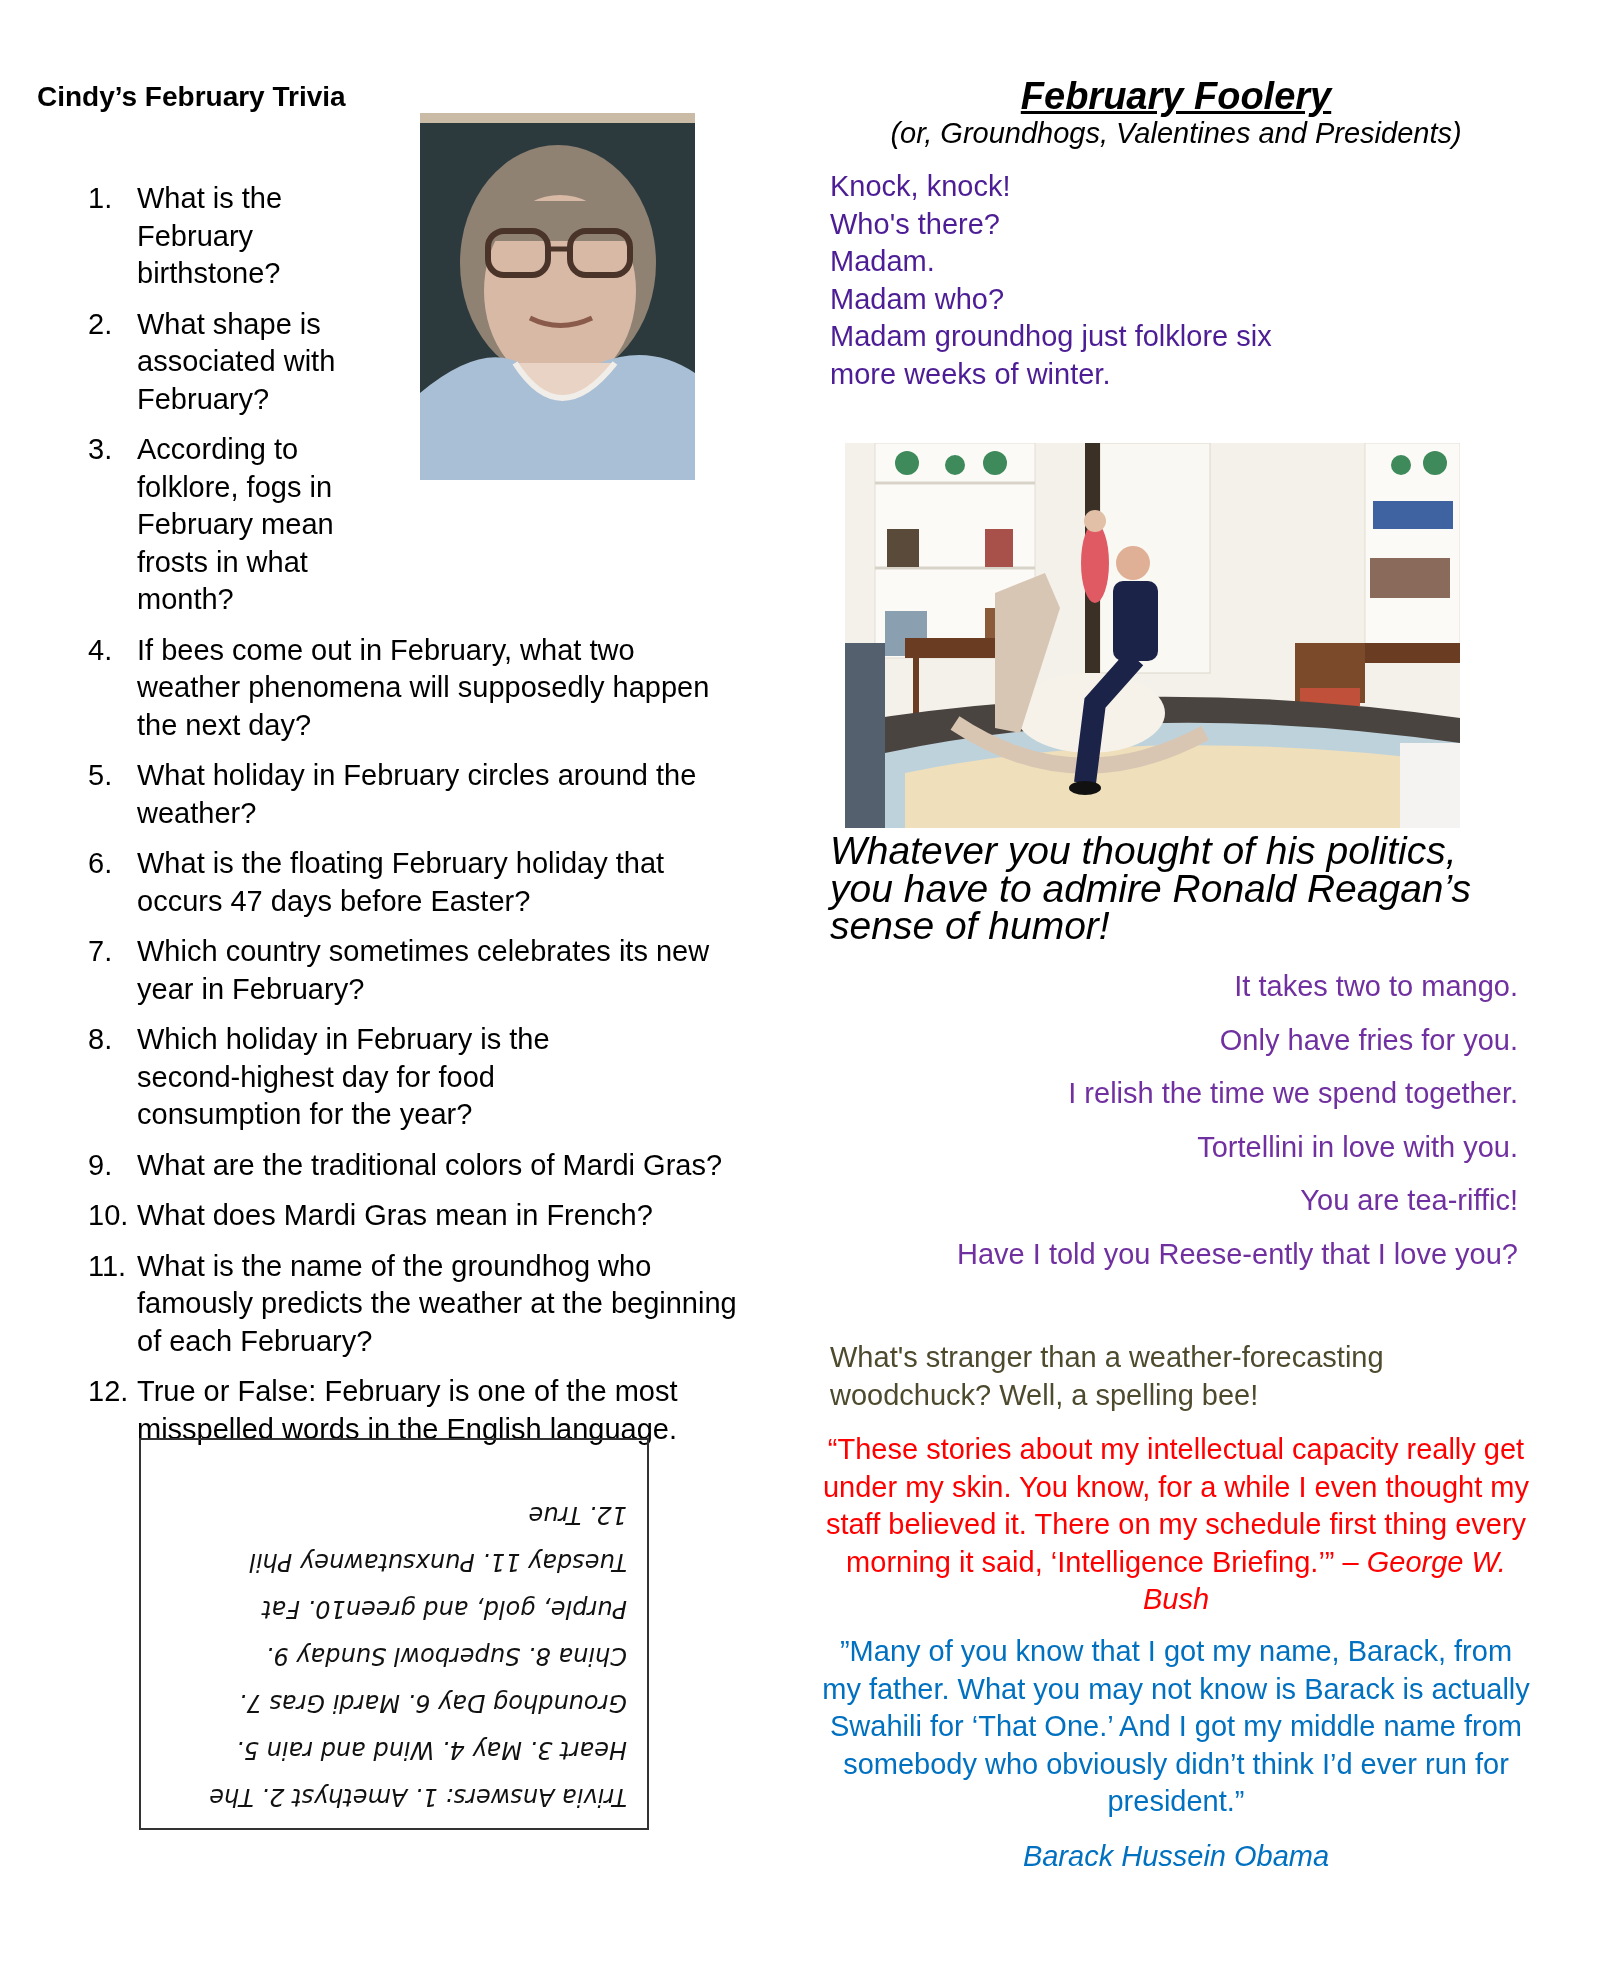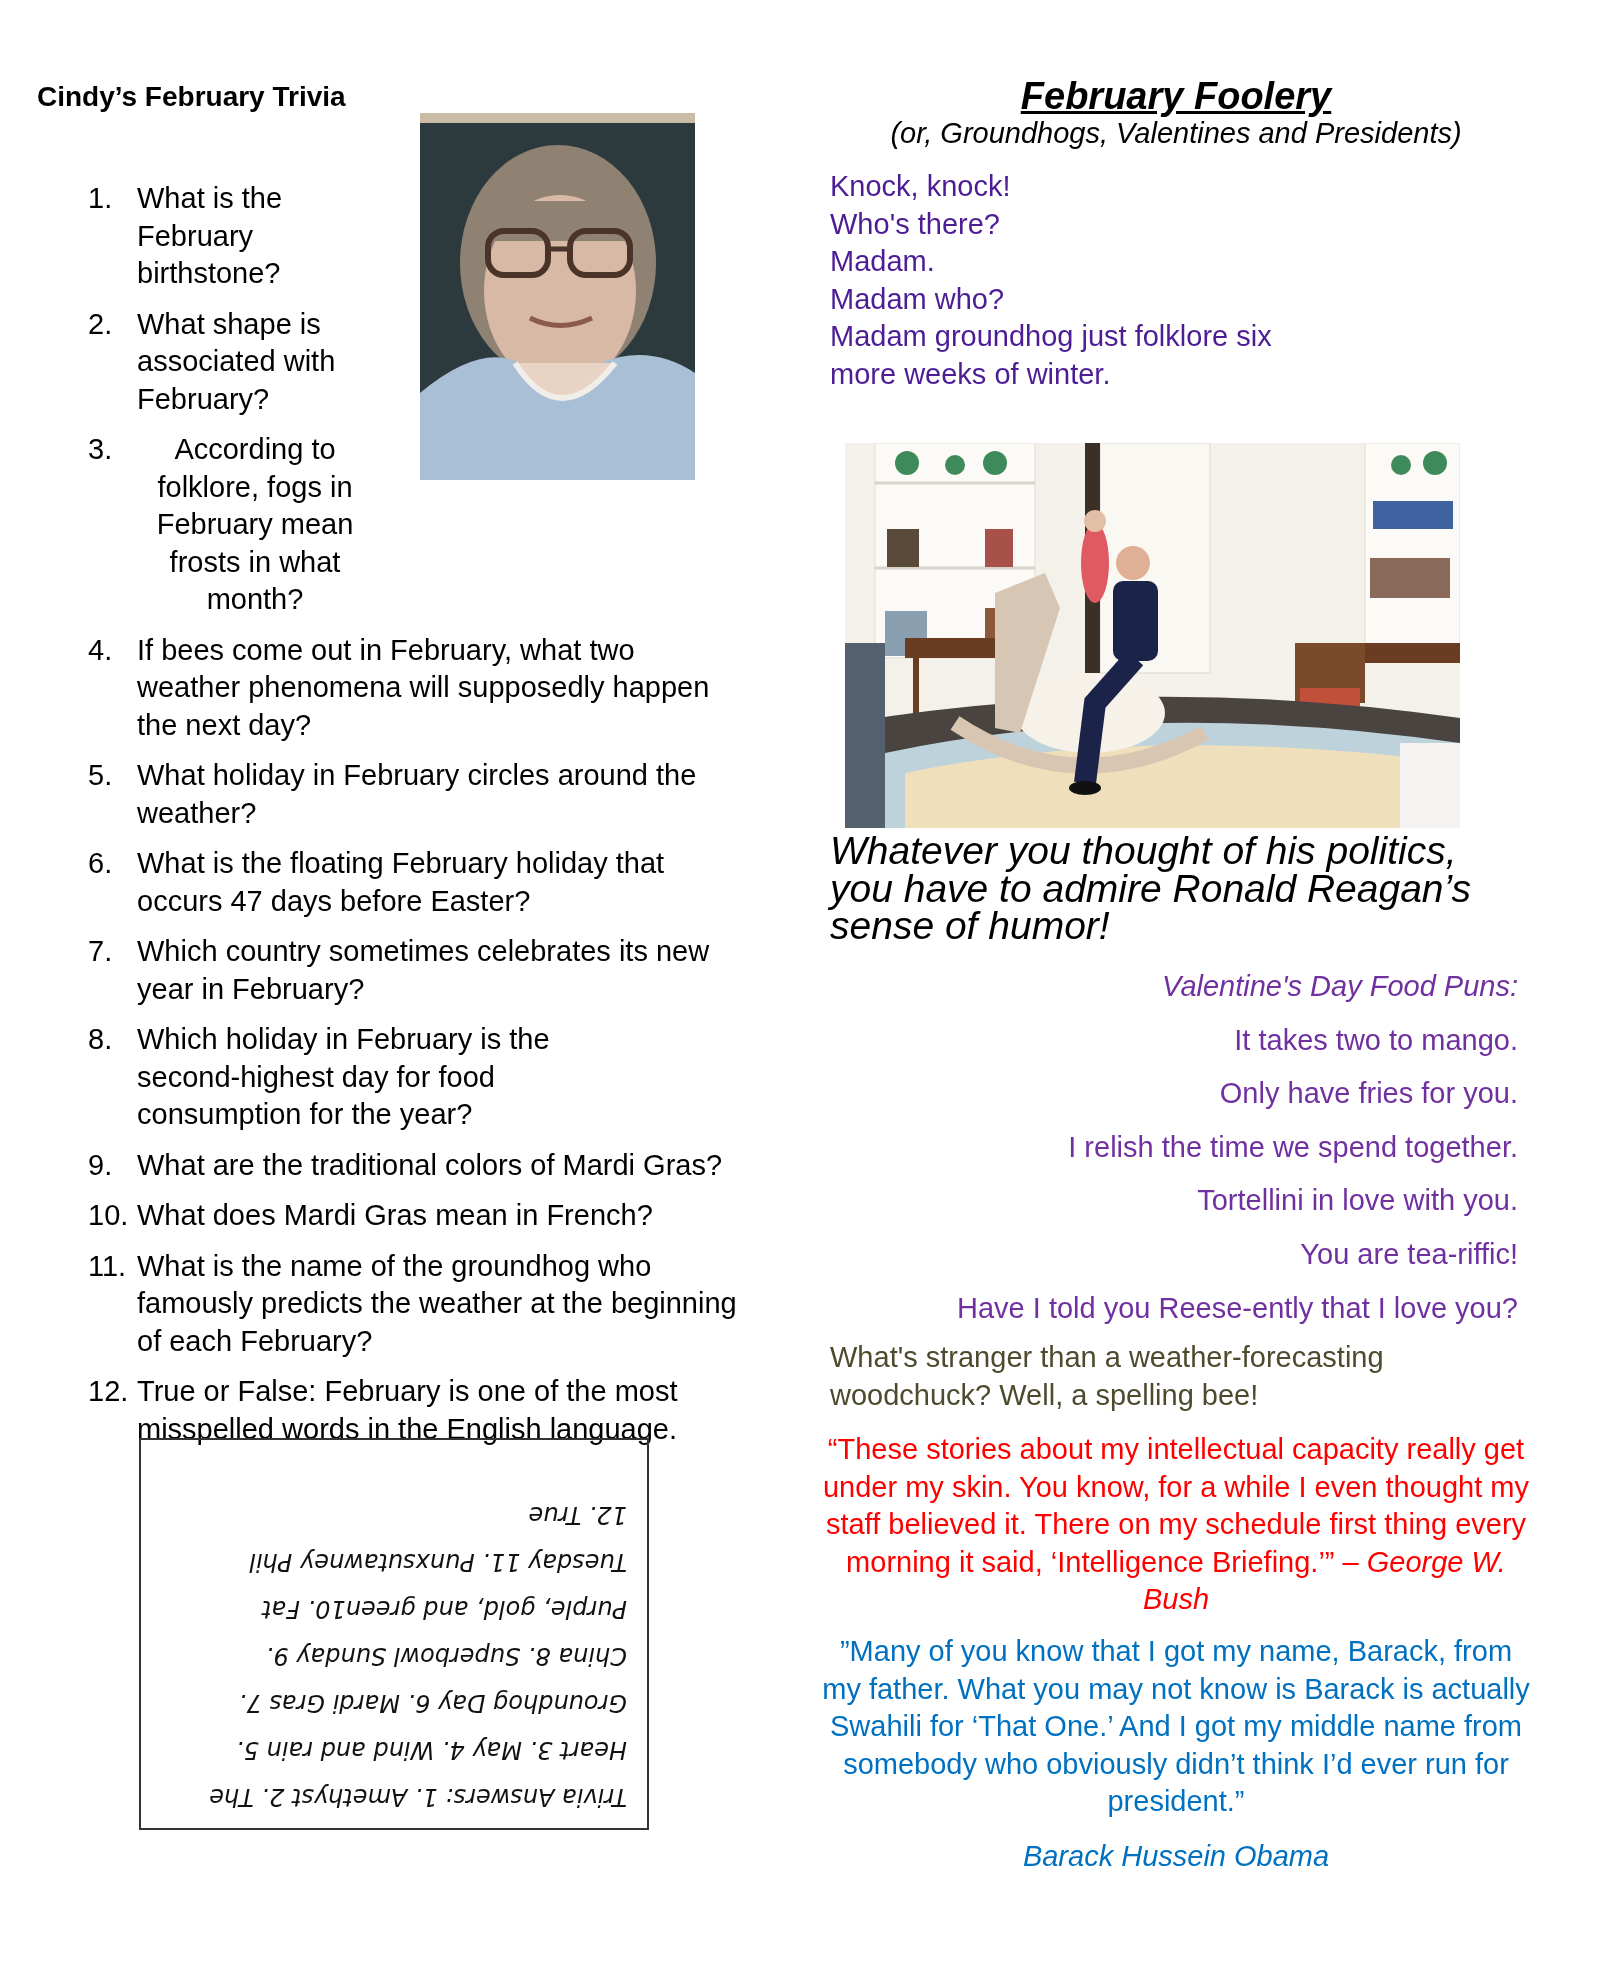--- a/index.html
+++ b/index.html
@@ -111,21 +111,21 @@
   <li>
       <span class="num">1.</span>
       <span class="q narrow" style="width:200px">What is the February birthstone?</span>
     </li>
   <li>
       <span class="num">2.</span>
       <span class="q narrow" style="width:230px">What shape is associated with February?</span>
     </li>
   <li>
       <span class="num">3.</span>
-      <span class="q" style="width:236px; white-space: normal; text-align: center;">According to folklore, fogs in February mean frosts in what month?</span>
+      <span class="q" style="width:236px; white-space: normal;">According to folklore, fogs in February mean frosts in what month?</span>
     </li>
   <li>
       <span class="num">4.</span>
       <span class="q" style="width:600px">If bees come out in February, what two weather phenomena will supposedly happen the next day?</span>
     </li>
   <li>
       <span class="num">5.</span>
       <span class="q" style="width:600px">What holiday in February circles around the weather?</span>
     </li>
   <li>
@@ -230,21 +230,20 @@
     <ellipse cx="240" cy="345" rx="16" ry="7" fill="#111"></ellipse>
 
     <rect x="0" y="200" width="40" height="185" fill="#55606e"></rect>
     <rect x="555" y="300" width="60" height="85" fill="#f5f3f1"></rect>
   </svg>
 </div>
 
 <div id="caption" class="abs">Whatever you thought of his politics, you have to admire Ronald Reagan’s sense of humor!</div>
 
 <div id="puns" class="abs">
-  <div class="head">Valentine's Day Food Puns:</div>
   <div>It takes two to mango.</div>
   <div>Only have fries for you.</div>
   <div>I relish the time we spend together.</div>
   <div>Tortellini in love with you.</div>
   <div>You are tea-riffic!</div>
   <div>Have I told you Reese-ently that I love you?</div>
 </div>
 
 <div id="stranger" class="abs" style="width:650px">What's stranger than a weather-forecasting woodchuck? Well, a spelling bee!</div>
 

